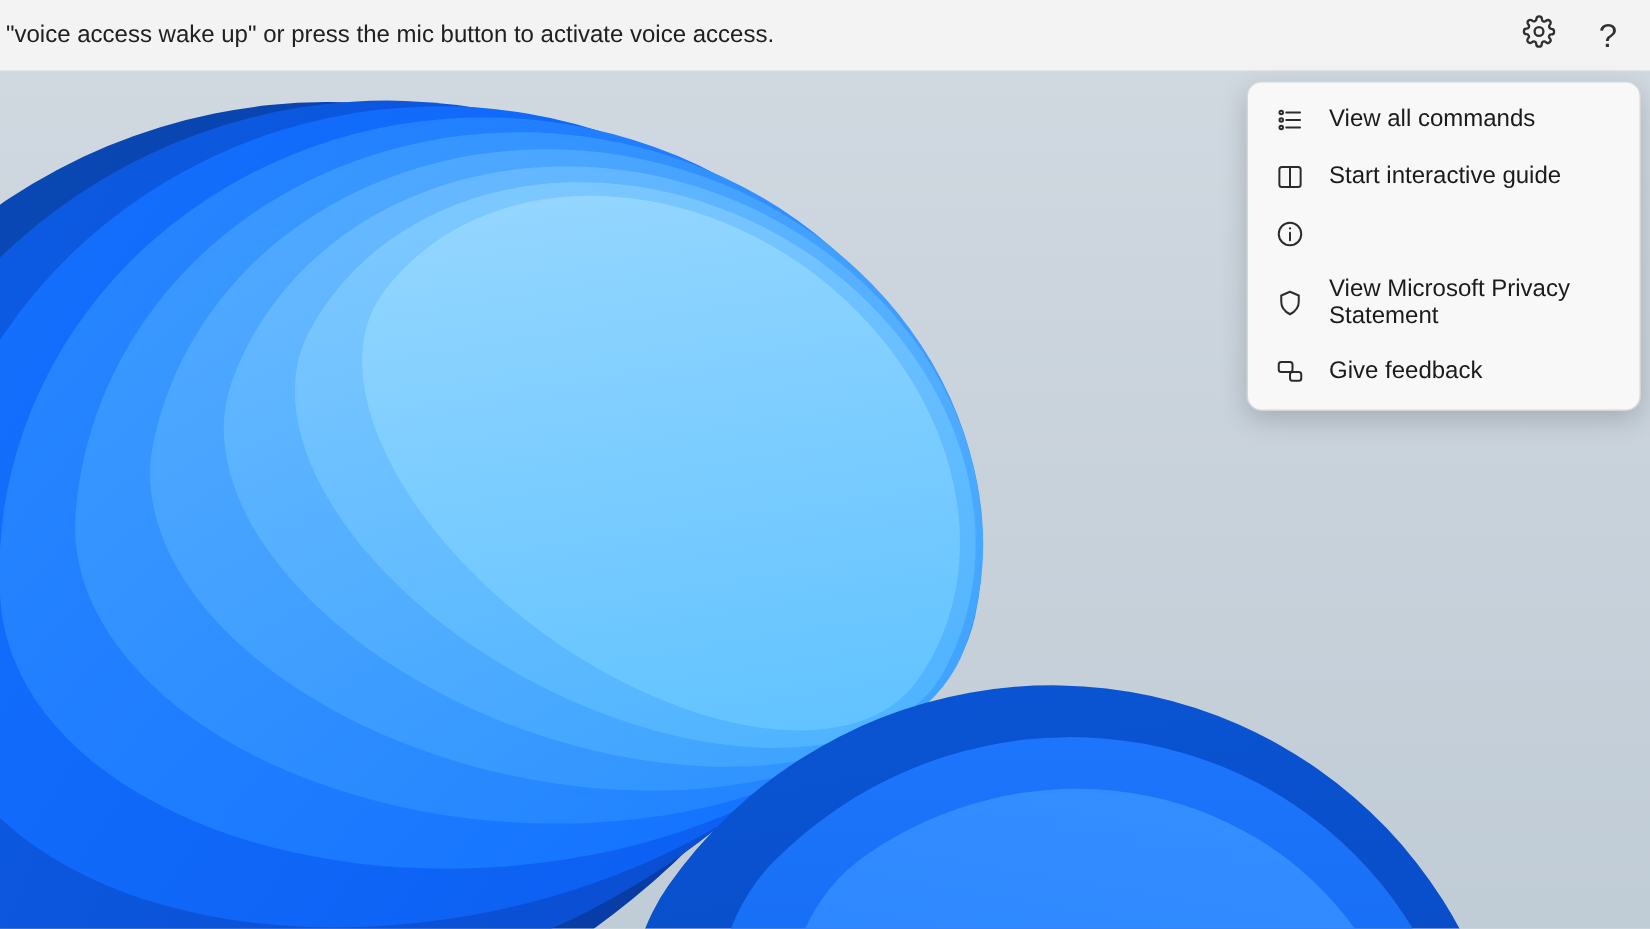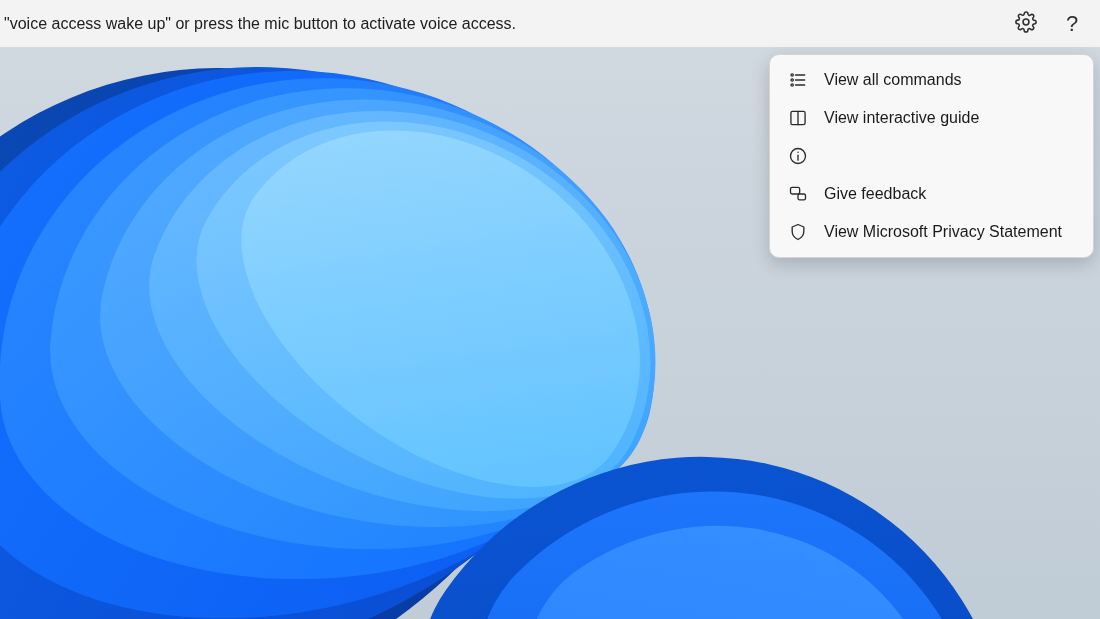--- a/index.html
+++ b/index.html
@@ -86,21 +86,21 @@
     .help-glyph {
       font-size: 22px;
       font-weight: 400;
       color: #303030;
     }
 
     .help-menu {
       position: absolute;
       top: 54px;
       right: 6px;
-      width: 325px;
+      width: 263px;
       background: #f8f8f8;
       border: 1px solid #d5d5d5;
       border-radius: 10px;
       box-shadow: 0 6px 18px rgba(0,0,0,0.18);
       padding: 6px 0;
     }
     .menu-item {
       display: flex;
       align-items: center;
       gap: 16px;
@@ -173,45 +173,45 @@
     <span>View all commands</span>
   </div>
 
   <div class="menu-item">
     <span class="mi-icon">
       <svg viewBox="0 0 24 24" fill="none" stroke="currentColor" stroke-width="1.6" stroke-linecap="round" stroke-linejoin="round">
         <rect x="3.5" y="4" width="17" height="16" rx="2"></rect>
         <line x1="12" y1="4" x2="12" y2="20"></line>
       </svg>
     </span>
-    <span>View interactive guide</span>
+    <span>Start interactive guide</span>
   </div>
 
   <div class="menu-item">
     <span class="mi-icon">
       <svg viewBox="0 0 24 24" fill="none" stroke="currentColor" stroke-width="1.6" stroke-linecap="round" stroke-linejoin="round">
         <circle cx="12" cy="12" r="9"></circle>
         <line x1="12" y1="11" x2="12" y2="17"></line>
         <circle cx="12" cy="7.5" r="0.9" fill="currentColor" stroke="none"></circle>
       </svg>
     </span>
   </div>
 
   <div class="menu-item">
     <span class="mi-icon">
       <svg viewBox="0 0 24 24" fill="none" stroke="currentColor" stroke-width="1.6" stroke-linecap="round" stroke-linejoin="round">
+        <path d="M12 3l7 3v5c0 5-3 8-7 10-4-2-7-5-7-10V6l7-3z"></path>
+      </svg>
+    </span>
+    <span>View Microsoft Privacy Statement</span>
+  </div>
+
+  <div class="menu-item">
+    <span class="mi-icon">
+      <svg viewBox="0 0 24 24" fill="none" stroke="currentColor" stroke-width="1.6" stroke-linecap="round" stroke-linejoin="round">
         <rect x="3" y="4" width="11" height="8" rx="2"></rect>
         <rect x="12" y="12" width="9" height="7" rx="2"></rect>
       </svg>
     </span>
     <span>Give feedback</span>
   </div>
 
-  <div class="menu-item">
-    <span class="mi-icon">
-      <svg viewBox="0 0 24 24" fill="none" stroke="currentColor" stroke-width="1.6" stroke-linecap="round" stroke-linejoin="round">
-        <path d="M12 3l7 3v5c0 5-3 8-7 10-4-2-7-5-7-10V6l7-3z"></path>
-      </svg>
-    </span>
-    <span>View Microsoft Privacy Statement</span>
-  </div>
-
 </div>
 
 </body></html>

